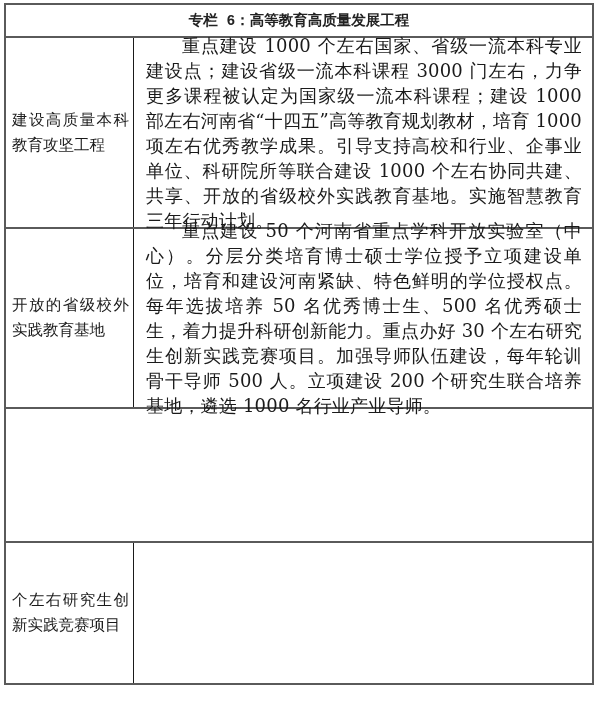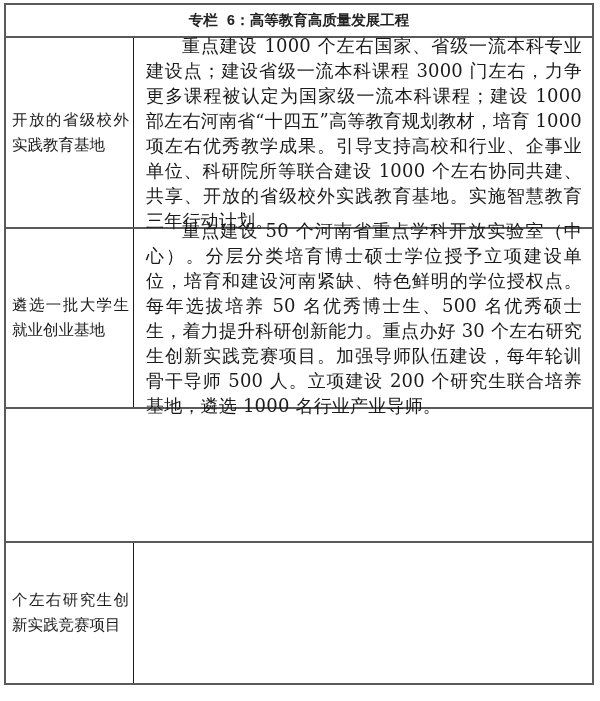--- a/index.html
+++ b/index.html
@@ -23,30 +23,30 @@
                text-align: justify; letter-spacing: 0.2px; }
 </style>
 </head>
 <body>
 
 <div class="tbl">
   <div class="header">专栏 6：高等教育高质量发展工程</div>
 
   <div class="row bordered" style="top:33px; height:191px;">
     <div class="label">
-        <span>开放的省级校外实践教育基地</span>
+        <span>建设高质量本科教育攻坚工程</span>
       </div>
     <div class="content">
         <p>重点建设 1000 个左右国家、省级一流本科专业建设点；建设省级一流本科课程 3000 门左右，力争更多课程被认定为国家级一流本科课程；建设 1000 部左右河南省“十四五”高等教育规划教材，培育 1000 项左右优秀教学成果。引导支持高校和行业、企事业单位、科研院所等联合建设 1000 个左右协同共建、共享、开放的省级校外实践教育基地。实施智慧教育三年行动计划。</p>
       </div>
   </div>
 
   <div class="row bordered" style="top:224px; height:180px;">
     <div class="label">
-        <span>遴选一批大学生就业创业基地</span>
+        <span>开放的省级校外实践教育基地</span>
       </div>
     <div class="content">
         <p>重点建设 50 个河南省重点学科开放实验室（中心）。分层分类培育博士硕士学位授予立项建设单位，培育和建设河南紧缺、特色鲜明的学位授权点。每年选拔培养 50 名优秀博士生、500 名优秀硕士生，着力提升科研创新能力。重点办好 30 个左右研究生创新实践竞赛项目。加强导师队伍建设，每年轮训骨干导师 500 人。立项建设 200 个研究生联合培养基地，遴选 1000 名行业产业导师。</p>
       </div>
   </div>
 
   <div class="row bordered" style="top:404px; height:134px;">
   </div>
 
   <div class="row" style="top:538px; bottom:0;">

